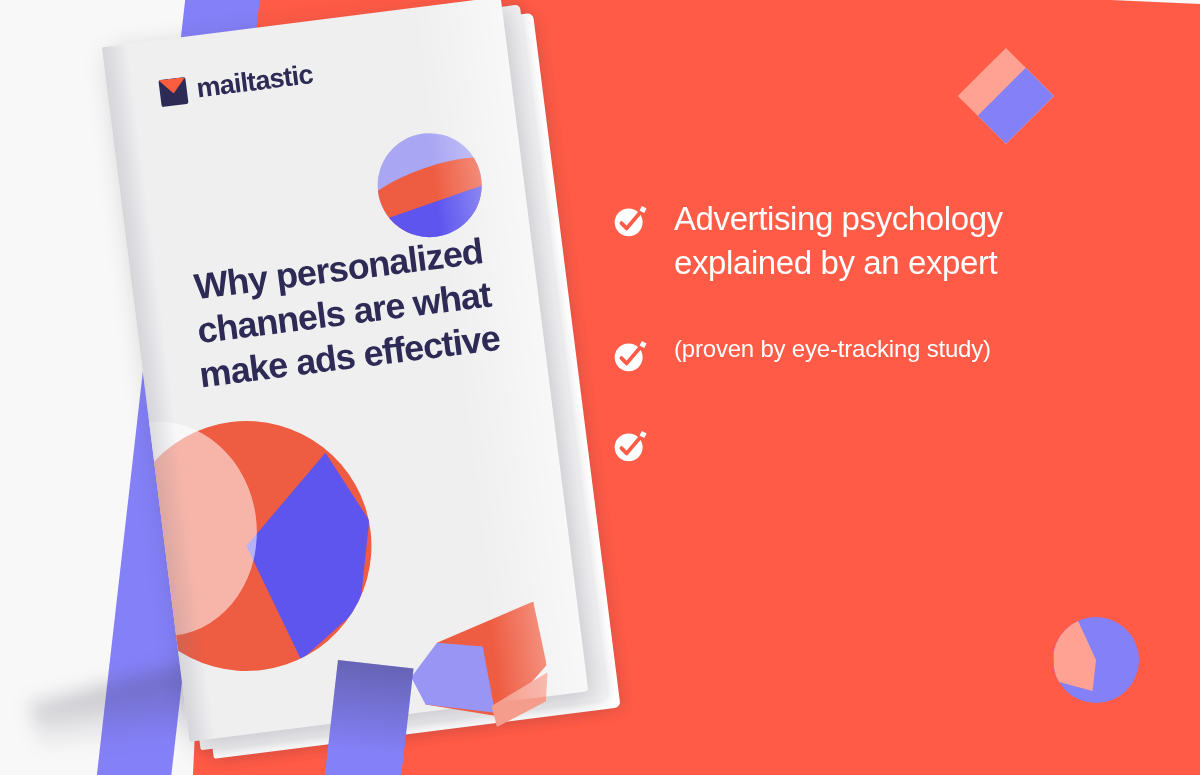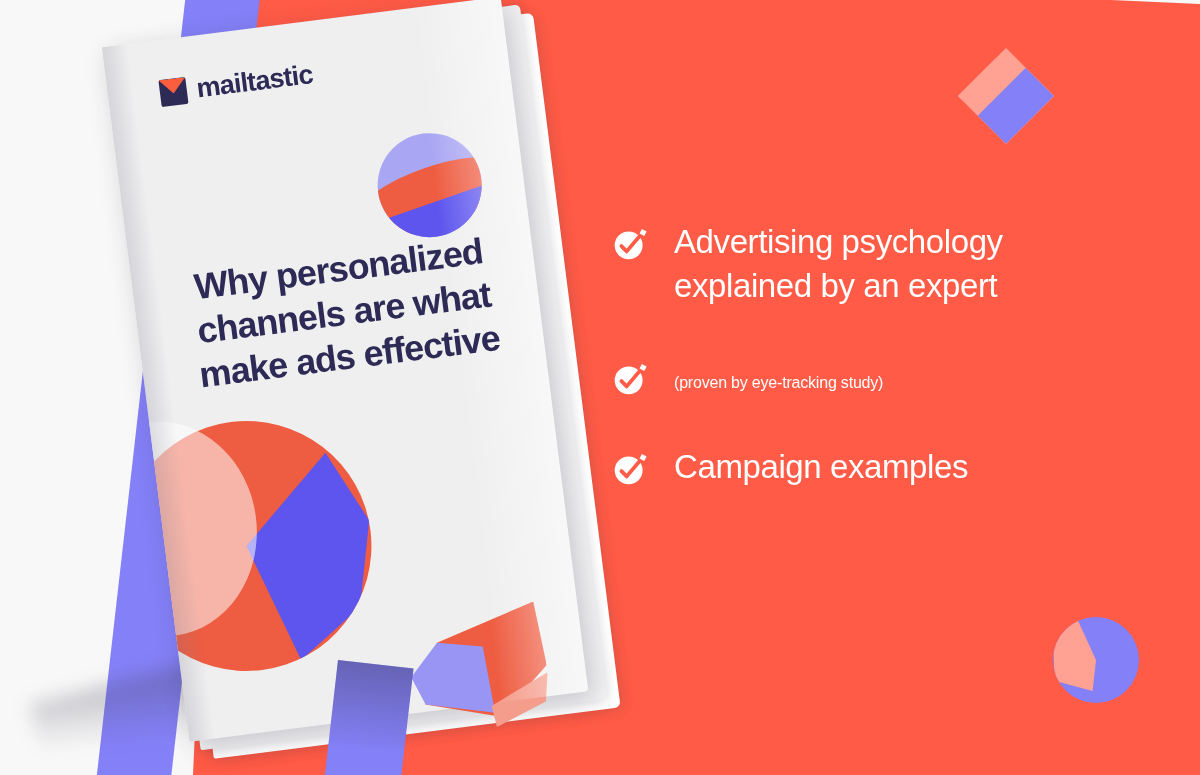--- a/index.html
+++ b/index.html
@@ -296,21 +296,21 @@
     width: 430px; height: 130px;
     background: linear-gradient(188deg, rgba(70,70,90,.55), rgba(70,70,90,0) 58%);
     transform: rotate(-7deg);
     filter: blur(9px);
     z-index: 0;
   }
 
   
   .bullets {
     position: absolute;
-    left: 612px; top: 220px;
+    left: 612px; top: 197px;
     width: 520px;
   }
   .bullet {
     display: flex;
     align-items: flex-start;
     gap: 26px;
     margin-bottom: 48px;
   }
   .bullet:last-child { margin-bottom: 0; }
 
@@ -321,24 +321,24 @@
   }
   .bullet-text {
     color: #FFFFFF;
     font-size: 33px;
     font-weight: 400;
     line-height: 1.32;
     letter-spacing: -0.4px;
   }
   .bullet-sub {
     display: block;
-    font-size: 16px;
+    font-size: 24px;
     line-height: 1.3;
     letter-spacing: -0.2px;
-    margin-top: 18px;
+    margin-top: 1px;
   }
 </style>
 </head>
 <body>
 
 <div id="canvas">
 
   <div class="bg-light"></div>
   <div class="bg-coral"></div>
   <div class="band-purple"></div>
@@ -414,18 +414,17 @@
         <span class="bullet-sub">(proven by eye-tracking study)</span>
       </div>
     </div>
 
     <div class="bullet">
       <svg class="check-icon" viewBox="0 0 40 40">
         <circle cx="18.5" cy="21.5" r="15.5" fill="#FFFFFF"></circle>
         <path d="M10.5 22.3 L16.3 28.2 L35.5 5.5" fill="none" stroke="#FF5B46" stroke-width="4.2" stroke-linecap="round" stroke-linejoin="round"></path>
         <path d="M33.2 3.2 L38.5 6.0 L35.8 11.2 L30.6 8.4 Z" fill="#FFFFFF"></path>
       </svg>
-      <div class="bullet-text">Campaign examples</div>
     </div>
 
   </div>
 
 </div>
 
 </body></html>

